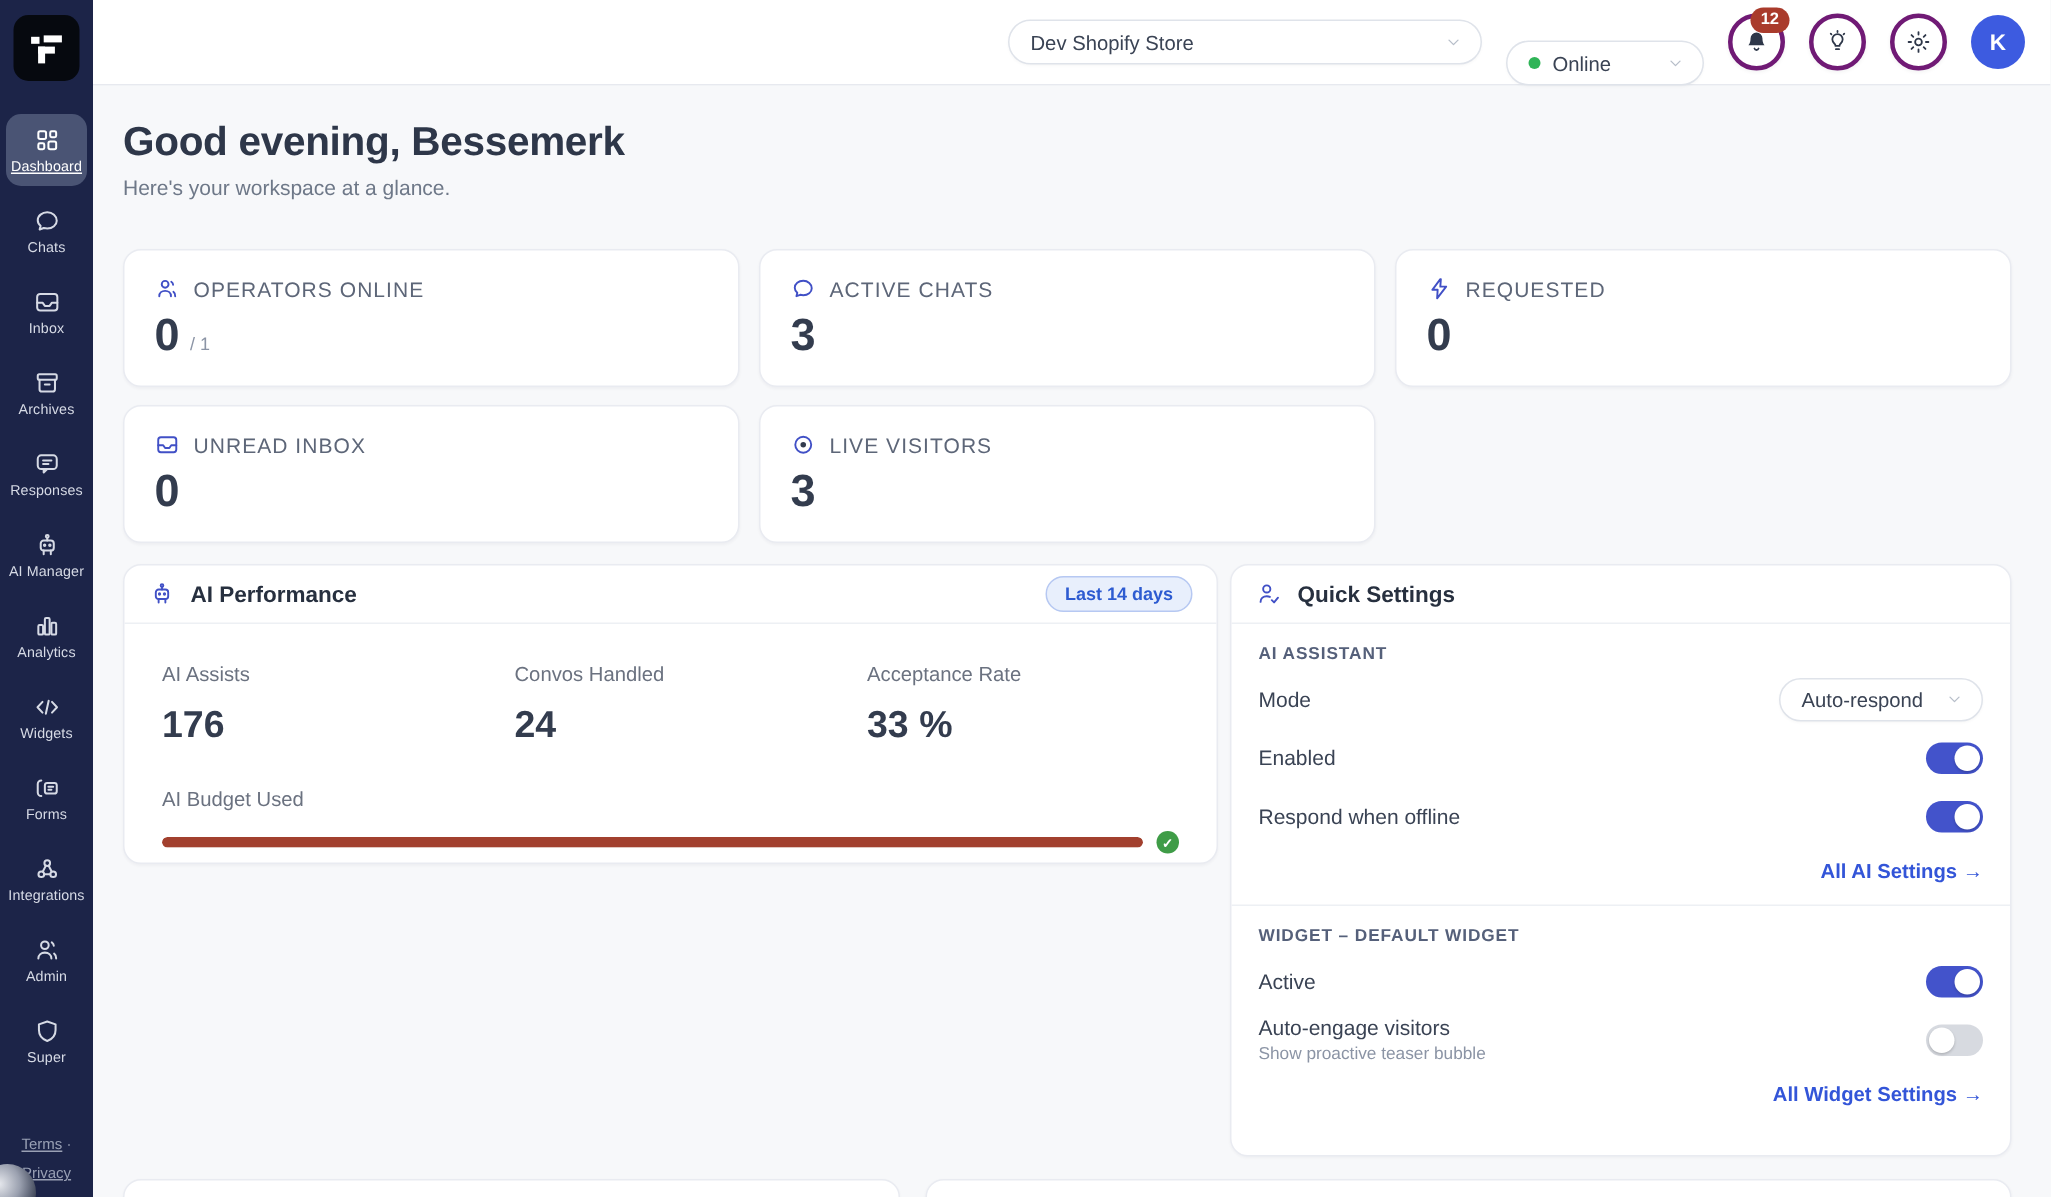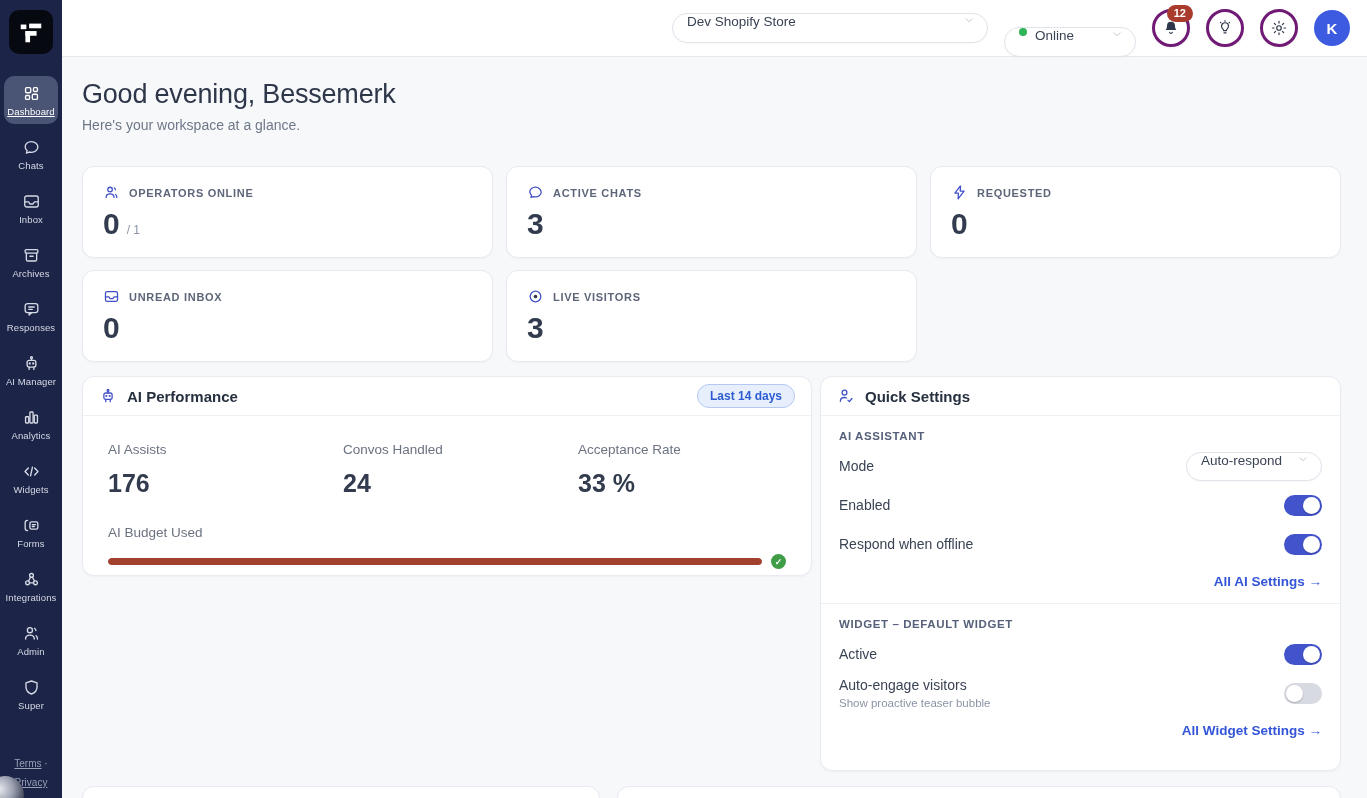--- a/index.html
+++ b/index.html
@@ -18,44 +18,44 @@
   .nav-icon svg { width:19px; height:19px; display:block; stroke:currentColor; fill:none; stroke-width:1.7; stroke-linecap:round; stroke-linejoin:round; }
   .nav-label { font-size:9.5px; letter-spacing:.1px; white-space:nowrap; }
   .side-foot { position:absolute; bottom:6px; left:0; width:100%; text-align:center; font-size:10px; color:#99a0b4; line-height:19px; }
   .side-foot a { color:#99a0b4; text-decoration:underline; cursor:pointer; }
   .corner-orb { position:absolute; left:-14px; bottom:-16px; width:38px; height:38px; border-radius:50%;
     background:radial-gradient(circle at 35% 35%, #e7e9ee 0%, #9aa0af 40%, #3c4356 75%, #23293a 100%); }
 
   
   .main-col { flex:1; display:flex; flex-direction:column; min-width:0; }
   .topbar { height:57px; background:#ffffff; border-bottom:1px solid #e7e9ef; display:flex; align-items:center; justify-content:flex-end; gap:16px; padding-right:17px; flex:0 0 57px; }
-  .pill-select { height:30px; border:1px solid #dfe3ea; border-radius:15px; background:#fff; display:flex; padding:0 12px 0 14px; font-size:13.5px; color:#3a4354; cursor:pointer; box-shadow:0 1px 2px rgba(16,24,40,.03); }
+  .pill-select { height:30px; border:1px solid #dfe3ea; border-radius:15px; background:#fff; display:flex; align-items:center; padding:0 12px 0 14px; font-size:13.5px; color:#3a4354; cursor:pointer; box-shadow:0 1px 2px rgba(16,24,40,.03); }
   .pill-select .grow { flex:1; }
   .store-pill { width:316px; }
   .status-pill { width:132px;margin-top:28px; }
   .dot { width:8px; height:8px; border-radius:50%; background:#2fb457; margin-right:8px; flex:0 0 8px; }
   .chev { width:12px; height:12px; flex:0 0 12px; }
   .chev svg { width:12px; height:12px; stroke:#b8bfca; fill:none; stroke-width:1.8; stroke-linecap:round; stroke-linejoin:round; display:block; }
   .icon-btn { width:38px; height:38px; border-radius:50%; background:#fff; border:3px solid #701a75; box-shadow:0 1px 3px rgba(16,24,40,.06); display:flex; align-items:center; justify-content:center; position:relative; cursor:pointer; }
   .icon-btn svg { width:18px; height:18px; stroke:#2e3749; fill:none; stroke-width:1.6; stroke-linecap:round; stroke-linejoin:round; display:block; }
   .badge { position:absolute; top:-7px; right:-6px; background:#a93b2c; color:#fff; font-size:11px; font-weight:700; padding:2px 7px; border-radius:9px; line-height:13px; }
   .avatar { width:36px; height:36px; border-radius:50%; background:#3d5be0; color:#fff; font-size:15px; font-weight:700; display:flex; align-items:center; justify-content:center; cursor:pointer; }
 
   
   .content { flex:1; padding:22px 26px 0 20px; overflow:hidden; }
-  .greet-title { font-size:27px; font-weight:400; color:#2e3749; letter-spacing:-.2px; }
+  .greet-title { font-size:27px; font-weight:700; color:#2e3749; letter-spacing:-.2px; }
   .greet-sub { font-size:14px; color:#6e7888; margin-top:7px; }
 
   .card { background:#fff; border:1px solid #e9ebf1; border-radius:12px; box-shadow:0 1px 2px rgba(16,24,40,.04); }
 
   .stats-grid { margin-top:33px; display:grid; grid-template-columns:repeat(3,1fr); gap:12px 13px; }
   .stat-card { height:92px; padding:17px 20px; }
   .stat-head { display:flex; align-items:center; gap:9px; }
   .stat-head svg { width:17px; height:17px; stroke:#4150c6; fill:none; stroke-width:1.8; stroke-linecap:round; stroke-linejoin:round; display:block; }
-  .stat-label { font-size:11px; font-weight:700; letter-spacing:.7px; color:#5d6678; }
+  .stat-label { font-size:14px; font-weight:400; letter-spacing:.7px; color:#5d6678; }
   .stat-value-row { margin-top:8px; display:flex; align-items:baseline; gap:7px; }
   .stat-value { font-size:30px; font-weight:800; color:#333c4e; line-height:30px; }
   .stat-suffix { font-size:12px; color:#8b94a5; }
 
   .panels { margin-top:14px; display:grid; grid-template-columns:730px 1fr; gap:8px; align-items:start; }
   .panel-head { height:39px; display:flex; align-items:center; gap:10px; padding:0 16px; border-bottom:1px solid #edf0f4; }
   .panel-head svg { width:18px; height:18px; stroke:#4150c6; fill:none; stroke-width:1.7; stroke-linecap:round; stroke-linejoin:round; display:block; }
   .panel-title { font-size:15px; font-weight:700; color:#27303f; flex:1; }
   .range-badge { background:#e8effc; border:1px solid #b6c8f2; color:#2d5bd1; font-size:12px; font-weight:700; padding:4px 12px; border-radius:13px; cursor:pointer; }
 

